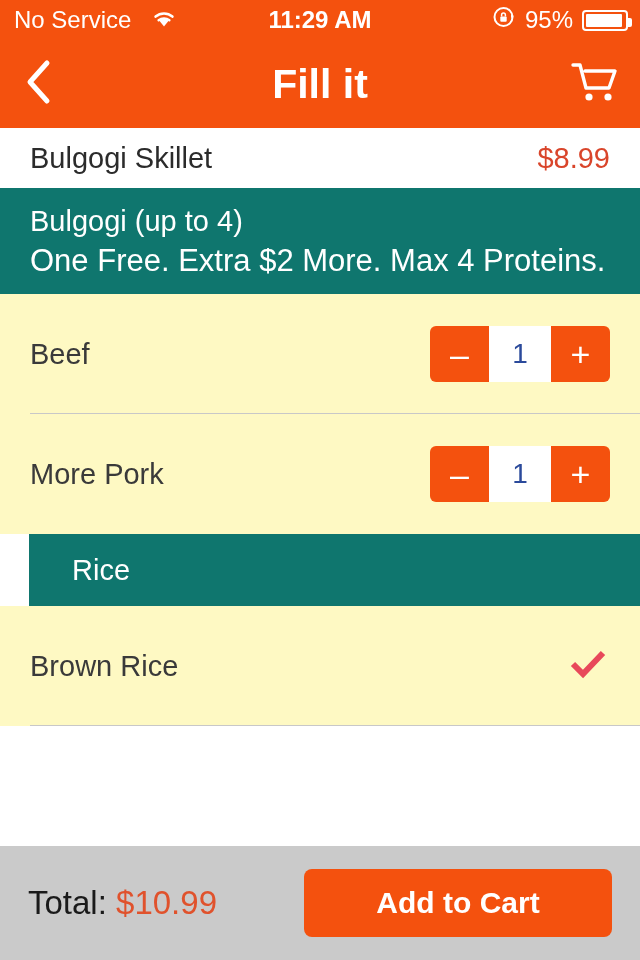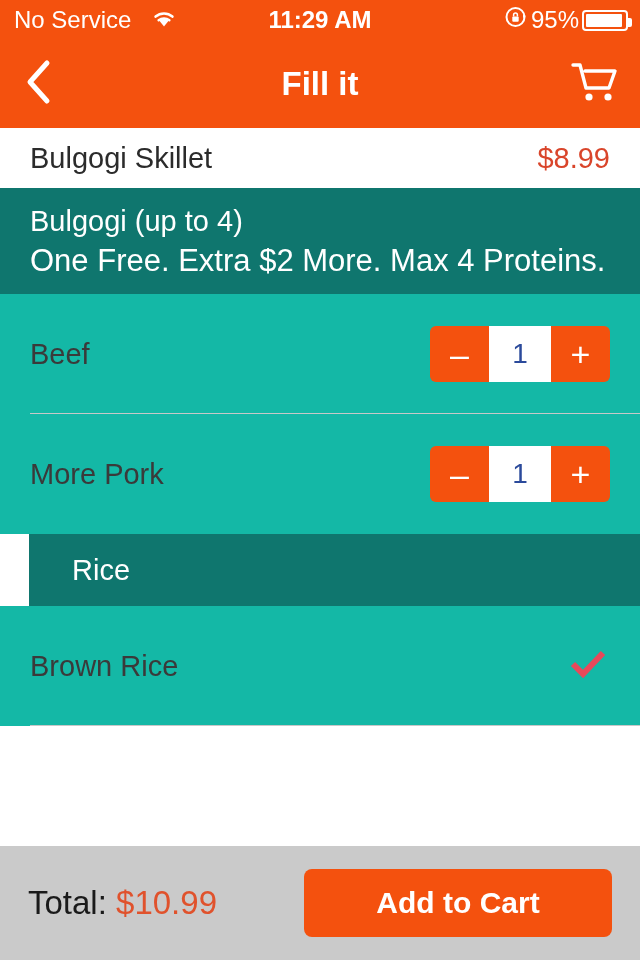--- a/index.html
+++ b/index.html
@@ -47,21 +47,21 @@
     left: 0; right: 0;
     text-align: center;
     font-size: 24px;
     font-weight: bold;
   }
   .sb-right {
     position: absolute;
     right: 12px;
     display: flex;
     align-items: center;
-    gap: 3px;
+    gap: 9px;
   }
   .sb-battery {
     width: 46px; height: 21px;
     border: 2px solid #ffffff;
     border-radius: 4px;
     position: relative;
     box-sizing: border-box;
     padding: 2px;
   }
   .sb-battery::after {
@@ -89,21 +89,21 @@
     background: #F4510E;
     color: #ffffff;
   }
   .nav-title {
     position: absolute;
     left: 0; right: 0;
     top: 0; bottom: 0;
     display: flex;
     align-items: center;
     justify-content: center;
-    font-size: 33px;
+    font-size: 41px;
     font-weight: bold;
   }
   .nav-back {
     position: absolute;
     left: 8px;
     top: 0; bottom: 0;
     width: 60px;
     display: flex;
     align-items: center;
     justify-content: center;
@@ -176,21 +176,21 @@
     display: flex;
     align-items: center;
     margin-left: 29px;
   }
 
   
   .row-option {
     height: 120px;
     justify-content: space-between;
   }
-  .row-option.selected { background: #14b8a6; }
+  .row-option.selected { background: #fef9c3; }
   .row-option.plain { background: #ffffff; }
   .row-option .sep {
     position: absolute;
     left: 30px;
     right: 0;
     bottom: 0;
     height: 1px;
     background: #C8C8C8;
   }
   .opt-label {

